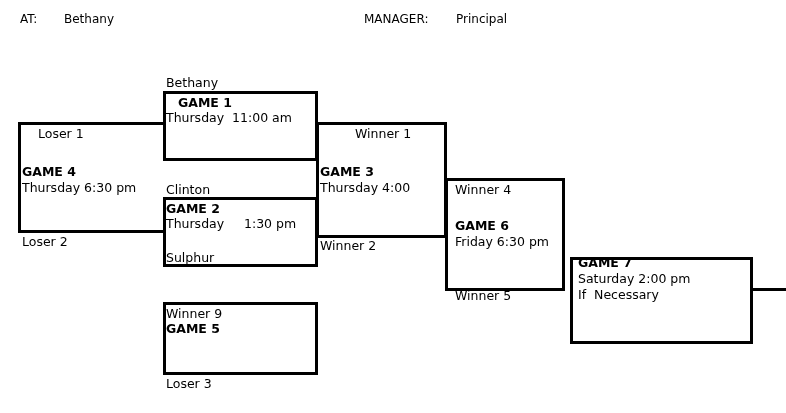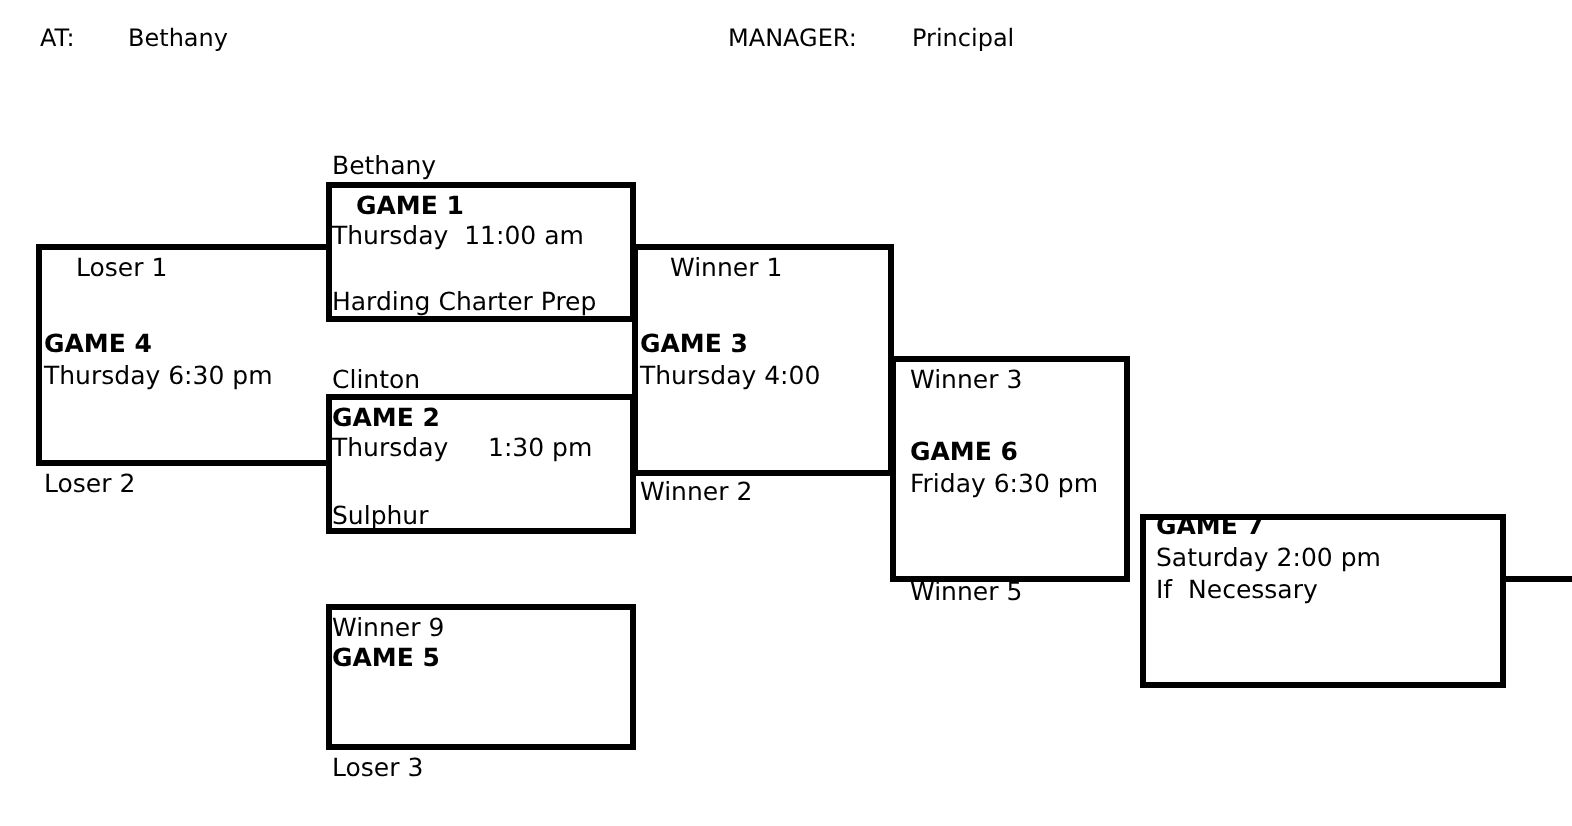--- a/index.html
+++ b/index.html
@@ -73,21 +73,20 @@
   <div class="hdr-value" style="left:456px; top:12px;">Principal</div>
 
   <div class="ln-h" style="left:163px; top:91px;  width:155px;"></div>
   <div class="ln-v" style="left:163px; top:91px;  height:70px;"></div>
   <div class="ln-h" style="left:163px; top:158px; width:155px;"></div>
   <div class="ln-v" style="left:315px; top:91px;  height:70px;"></div>
 
   <div class="slot" style="left:166px; top:75px;">Bethany</div>
   <div class="game-title" style="left:178px; top:95px;">GAME 1</div>
   <div class="game-when" style="left:166px; top:110px;">Thursday  11:00 am</div>
-  <div class="slot" style="left:166px; top:143px;">Harding Charter Prep</div>
 
   <div class="ln-h" style="left:163px; top:197px; width:155px;"></div>
   <div class="ln-v" style="left:163px; top:197px; height:70px;"></div>
   <div class="ln-h" style="left:163px; top:264px; width:155px;"></div>
   <div class="ln-v" style="left:315px; top:197px; height:70px;"></div>
 
   <div class="slot" style="left:166px; top:182px;">Clinton</div>
   <div class="game-title" style="left:166px; top:201px;">GAME 2</div>
   <div class="game-when" style="left:166px; top:216px;">Thursday     1:30 pm</div>
   <div class="slot" style="left:166px; top:250px;">Sulphur</div>
@@ -99,40 +98,40 @@
   <div class="slot" style="left:38px; top:126px;">Loser 1</div>
   <div class="game-title" style="left:22px; top:164px;">GAME 4</div>
   <div class="game-when" style="left:22px; top:180px;">Thursday 6:30 pm</div>
   <div class="slot" style="left:22px; top:234px;">Loser 2</div>
 
   <div class="ln-h" style="left:316px; top:122px; width:131px;"></div>
   <div class="ln-v" style="left:316px; top:122px; height:116px;"></div>
   <div class="ln-h" style="left:316px; top:235px; width:131px;"></div>
   <div class="ln-v" style="left:444px; top:122px; height:116px;"></div>
 
-  <div class="slot" style="left:308px; top:126px;padding-left:27px;">Winner 1</div>
+  <div class="slot" style="left:328px; top:126px;padding-left:27px;">Winner 1</div>
   <div class="game-title" style="left:320px; top:164px;">GAME 3</div>
   <div class="game-when" style="left:320px; top:180px;">Thursday 4:00</div>
   <div class="slot" style="left:320px; top:238px;">Winner 2</div>
 
   <div class="ln-h" style="left:163px; top:302px; width:155px;"></div>
   <div class="ln-v" style="left:163px; top:302px; height:73px;"></div>
   <div class="ln-h" style="left:163px; top:372px; width:155px;"></div>
   <div class="ln-v" style="left:315px; top:302px; height:73px;"></div>
 
   <div class="slot" style="left:166px; top:306px;">Winner 9</div>
   <div class="game-title" style="left:166px; top:321px;">GAME 5</div>
   <div class="slot" style="left:166px; top:376px;">Loser 3</div>
 
   <div class="ln-h" style="left:445px; top:178px; width:120px;"></div>
   <div class="ln-v" style="left:445px; top:178px; height:113px;"></div>
   <div class="ln-h" style="left:445px; top:288px; width:120px;"></div>
   <div class="ln-v" style="left:562px; top:178px; height:113px;"></div>
 
-  <div class="slot" style="left:455px; top:182px;">Winner 3</div>
+  <div class="slot" style="left:455px; top:182px;">Winner 4</div>
   <div class="game-title" style="left:455px; top:218px;">GAME 6</div>
   <div class="game-when" style="left:455px; top:234px;">Friday 6:30 pm</div>
   <div class="slot" style="left:455px; top:288px;">Winner 5</div>
 
   <div class="ln-h" style="left:570px; top:257px; width:183px;"></div>
   <div class="ln-v" style="left:570px; top:257px; height:87px;"></div>
   <div class="ln-h" style="left:570px; top:341px; width:183px;"></div>
   <div class="ln-v" style="left:750px; top:257px; height:87px;"></div>
   <div class="ln-h" style="left:750px; top:288px; width:36px;"></div>
 

